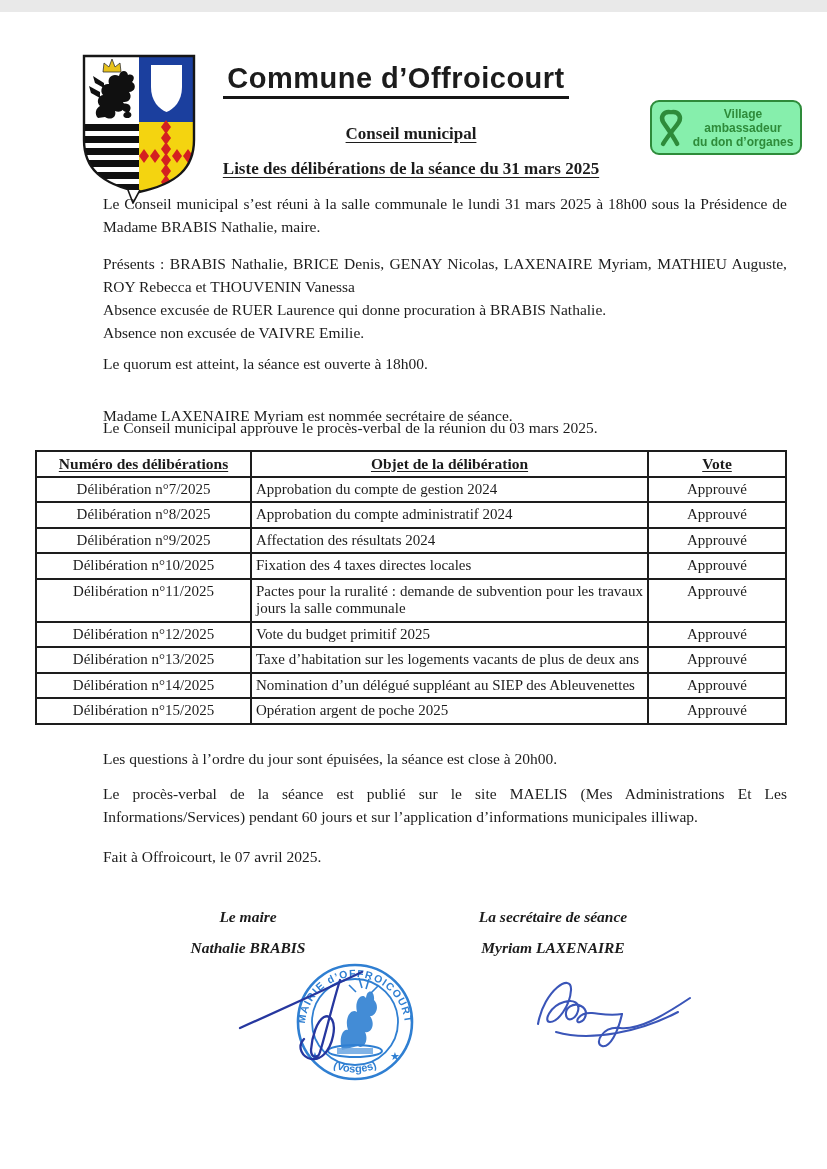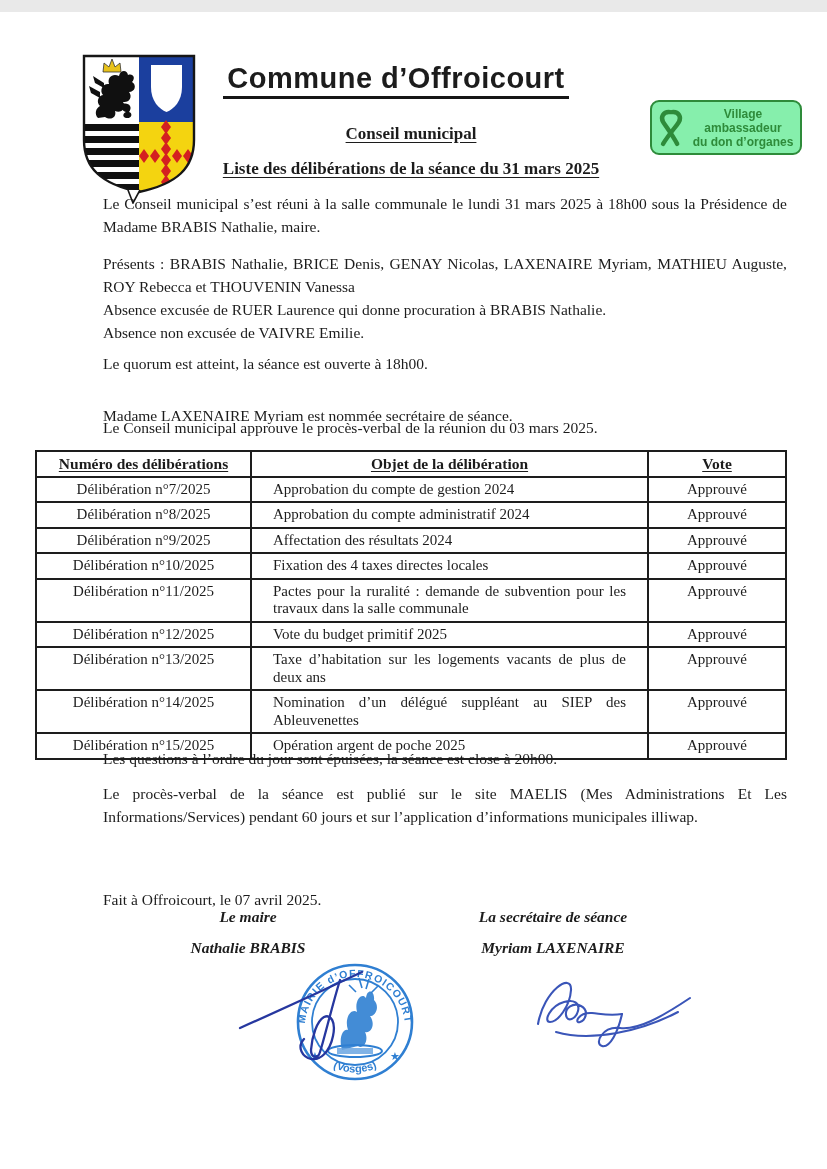--- a/index.html
+++ b/index.html
@@ -47,21 +47,21 @@
   .delib-table{
     position:absolute;left:35px;top:438px;width:750px;
     border-collapse:collapse;table-layout:fixed;
     font-size:15px;line-height:17.5px;
   }
   .delib-table col.c1{width:215px;}
   .delib-table col.c2{width:397px;}
   .delib-table col.c3{width:138px;}
   .delib-table th,.delib-table td{
     border:2px solid #1d1d1d;
-    padding:3px 21px;
+    padding:3px 4px;
     vertical-align:top;
   }
   .delib-table th{
     font-size:15.5px;font-weight:bold;text-align:center;
   }
   .delib-table th span{text-decoration:underline;text-underline-offset:2px;}
   .delib-table td.num{text-align:center;}
   .delib-table td.obj{text-align:justify;}
   .delib-table td.vote{text-align:center;}
   
@@ -203,21 +203,21 @@
         <td class="obj">Affectation des résultats 2024</td>
         <td class="vote">Approuvé</td>
       </tr>
       <tr>
         <td class="num">Délibération n°10/2025</td>
         <td class="obj">Fixation des 4 taxes directes locales</td>
         <td class="vote">Approuvé</td>
       </tr>
       <tr>
         <td class="num">Délibération n°11/2025</td>
-        <td class="obj">Pactes pour la ruralité : demande de subvention pour les travaux dans la salle communale</td>
+        <td class="obj">Pactes pour la ruralité : demande de subvention pour les travaux jours la salle communale</td>
         <td class="vote">Approuvé</td>
       </tr>
       <tr>
         <td class="num">Délibération n°12/2025</td>
         <td class="obj">Vote du budget primitif 2025</td>
         <td class="vote">Approuvé</td>
       </tr>
       <tr>
         <td class="num">Délibération n°13/2025</td>
         <td class="obj">Taxe d’habitation sur les logements vacants de plus de deux ans</td>
@@ -235,21 +235,21 @@
       </tr>
     </tbody>
   </table>
 
   <div class="textblock" style="top:735px;">
     <p>Les questions à l’ordre du jour sont épuisées, la séance est close à 20h00.</p>
   </div>
   <div class="textblock" style="top:770px;font-family:Liberation Serif, serif;">
     <p>Le procès-verbal de la séance est publié sur le site MAELIS (Mes Administrations Et Les Informations/Services) pendant 60 jours et sur l’application d’informations municipales illiwap.</p>
   </div>
-  <div class="textblock" style="top:876px;">
+  <div class="textblock" style="top:833px;">
     <p>Fait à Offroicourt, le 07 avril 2025.</p>
   </div>
 
   <div class="sig-row">
     <div class="sig-col left">
       <div class="role">Le maire</div>
       <div class="name">Nathalie BRABIS</div>
     </div>
     <div class="sig-col right">
       <div class="role">La secrétaire de séance</div>

